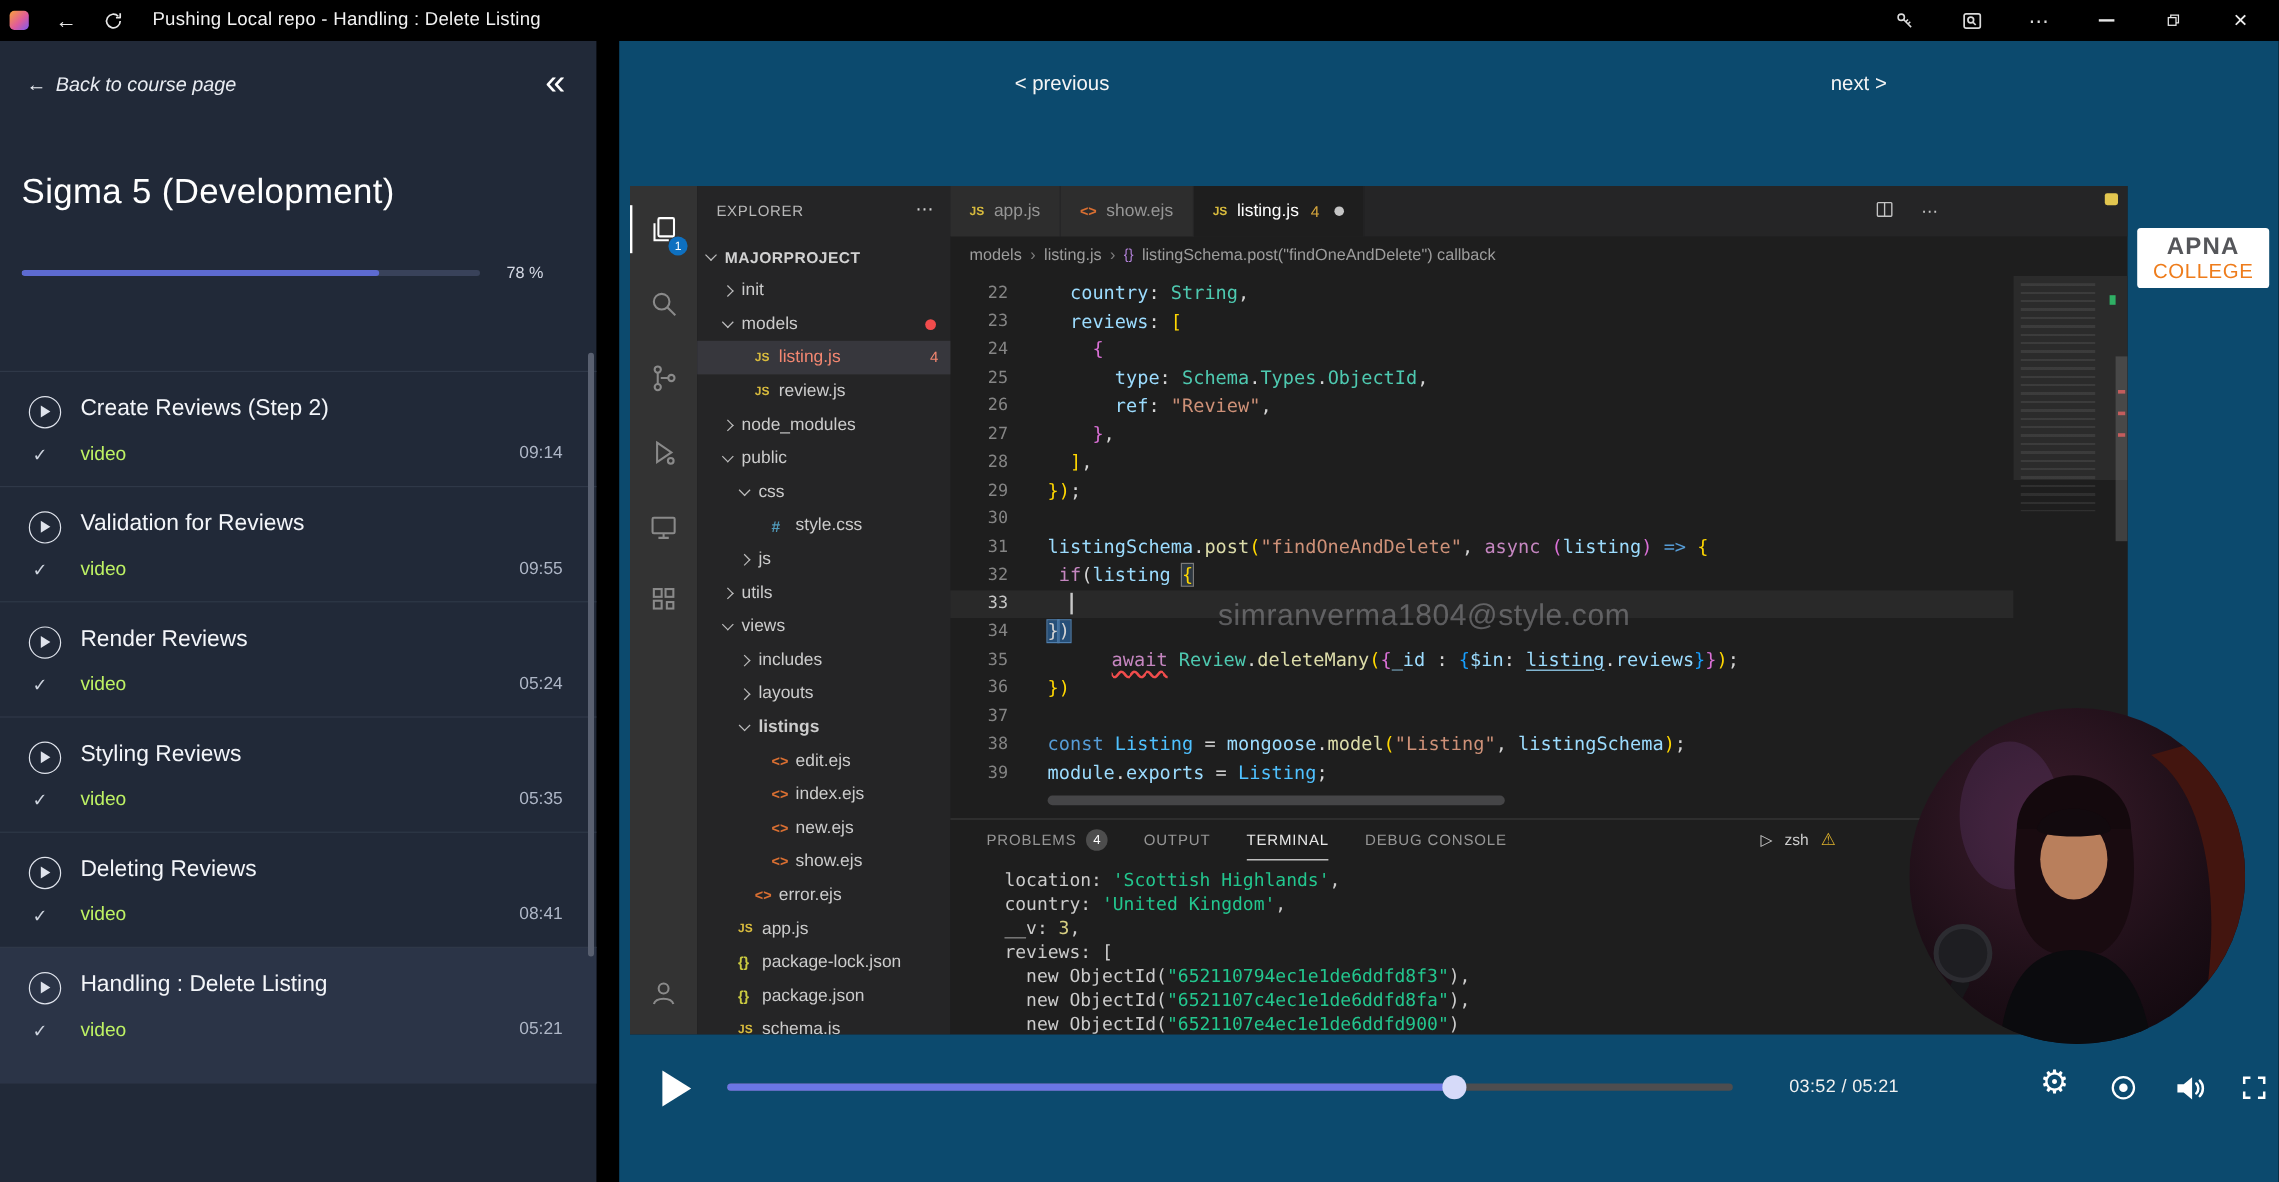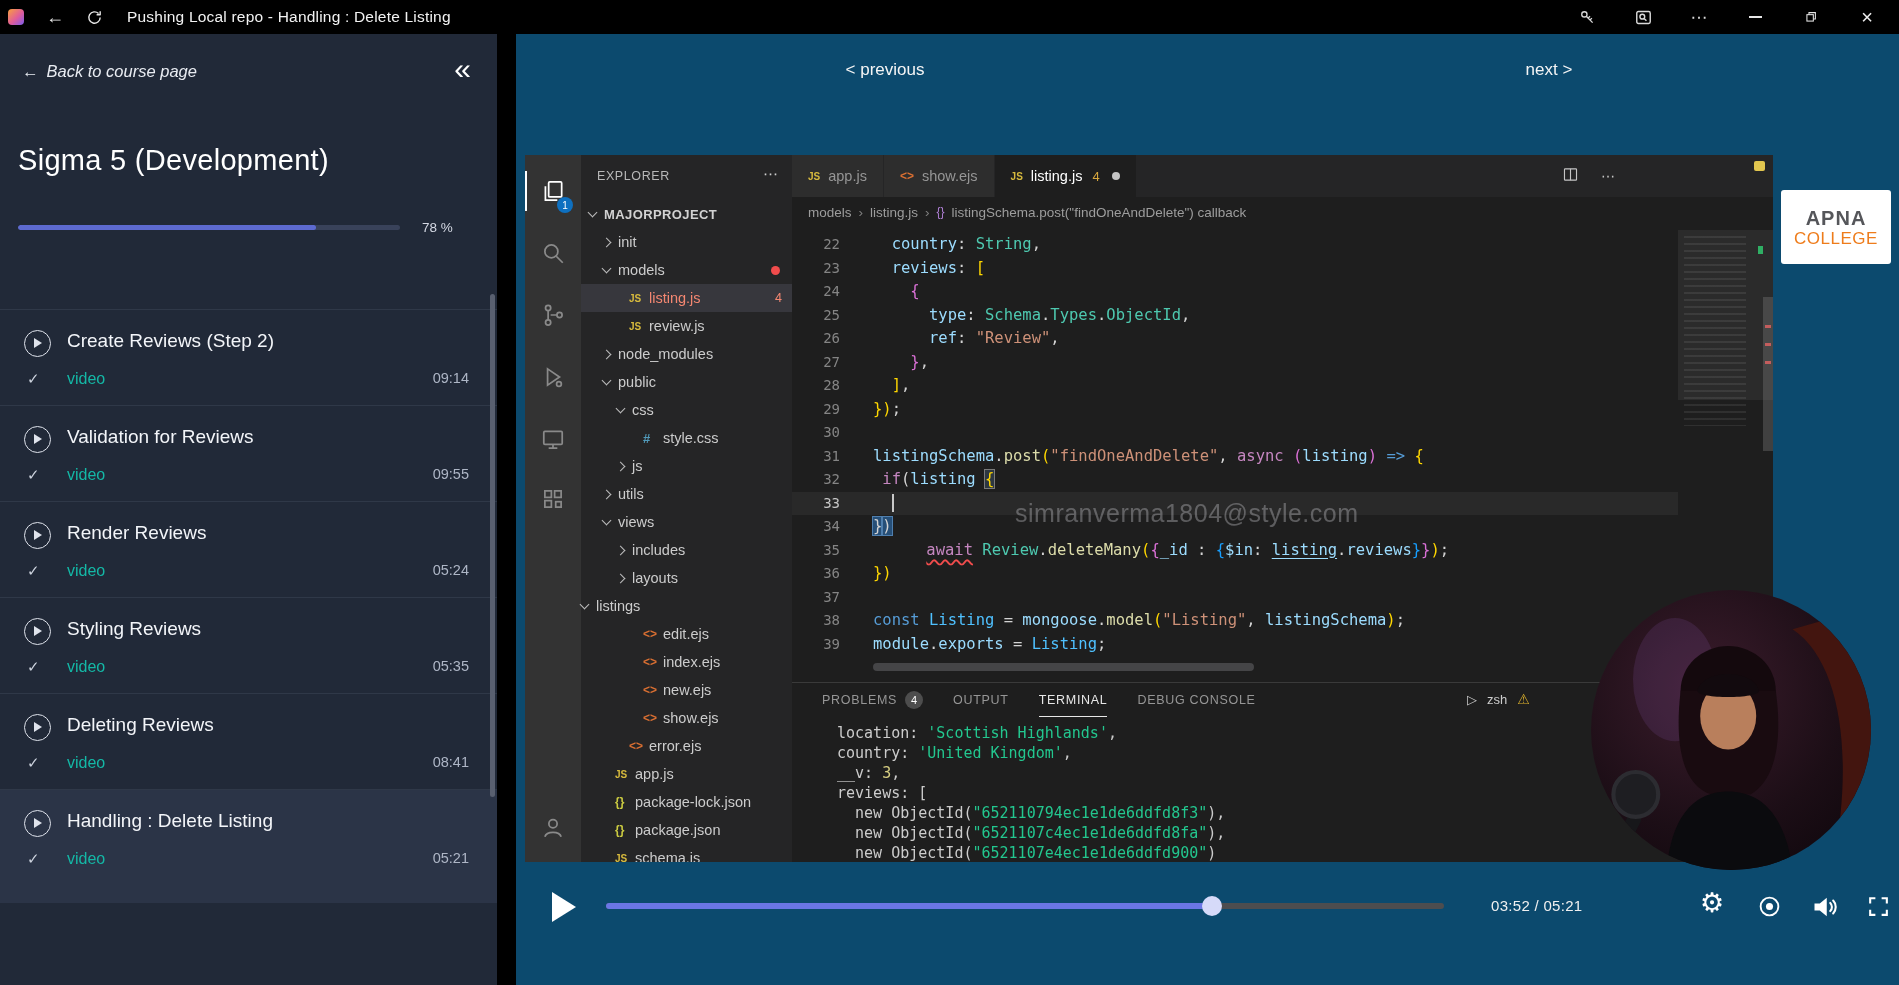--- a/index.html
+++ b/index.html
@@ -27,21 +27,21 @@
   .progress-fill { height:100%; background:#5d6ad0; border-radius:3px; }
   .progress-label { color:#d5d9e4; font-size:13.5px; }
   .lesson-list { position:absolute; left:0; top:275px; right:0; }
   .lesson { position:relative; height:96px; border-top:1px solid #2f3848; cursor:pointer; }
   .lesson.selected { height:114px; background:#2b3447; }
   .lplay { position:absolute; left:24px; top:20px; width:27px; height:27px; border:1.7px solid #dfe3ec; border-radius:50%; }
   .ltri { position:absolute; left:9px; top:7px; width:0; height:0; border-left:8px solid #dfe3ec; border-top:5px solid transparent; border-bottom:5px solid transparent; }
   .lcheck { position:absolute; left:27px; top:60px; color:#cdd3de; font-size:15px; }
   .ltitle { position:absolute; left:67px; top:20px; color:#f3f5f9; font-size:19px; }
   .lmeta { position:absolute; left:67px; right:28px; top:60px; display:flex; justify-content:space-between; }
-  .ltype { color:#14b8a6; font-size:16px; }
+  .ltype { color:#bef264; font-size:16px; }
   .ldur { color:#aeb6c6; font-size:14.5px; }
   .section-header { position:absolute; left:0; right:0; top:877px; bottom:0; background:#fff; display:flex; align-items:center; justify-content:space-between; padding:0 30px 6px 24px; cursor:pointer; }
   .section-header span { color:#161616; font-size:19.5px; font-weight:500; }
   .chev-dark { width:9px; height:9px; border-right:2px solid #3a3a3a; border-bottom:2px solid #3a3a3a; transform:rotate(45deg); margin-top:-4px; }
   .sb-scroll { position:absolute; right:2px; top:260px; width:5px; height:503px; border-radius:3px; background:#596070; }
 
   
   .main { position:absolute; left:516px; top:34px; width:1402px; height:951px; background:#0c4a6e; }
   .nav-prev,.nav-next { position:absolute; top:26px; transform:translateX(-50%); color:#f5f5f5; font-size:17px; cursor:pointer; z-index:60; }
   .nav-prev { left:369px; } .nav-next { left:1033px; }
@@ -113,21 +113,21 @@
   .pbadge { width:18px; height:18px; border-radius:50%; background:#4d4d4d; color:#fff; font-size:11px; display:flex; align-items:center; justify-content:center; letter-spacing:0; }
   .panel-right { position:absolute; left:675px; top:8px; display:flex; align-items:center; gap:10px; color:#cccccc; font-size:13px; }
   .warn { color:#ddb12c; font-size:14px; }
   .terminal { position:absolute; left:0; top:40px; right:0; bottom:0; font-family:"DejaVu Sans Mono",monospace; padding-left:45px; }
   .tline { height:20px; line-height:20px; font-size:15px; white-space:pre; }
   .tt-p{color:#cccccc}.tt-g{color:#23c78f}.tt-y{color:#d8d083}
 
   .watermark { position:absolute; left:499px; top:465px; z-index:30; color:rgba(195,195,200,.38); font-size:25px; letter-spacing:.5px; }
 
   
-  .logo { position:absolute; left:1265px; top:156px; width:110px; height:74px; background:#fff; border-radius:3px; display:flex; flex-direction:column; align-items:center; justify-content:center; z-index:20; }
+  .logo { position:absolute; left:1265px; top:156px; width:110px; height:50px; background:#fff; border-radius:3px; display:flex; flex-direction:column; align-items:center; justify-content:center; z-index:20; }
   .logo .l1 { color:#55565a; font-weight:800; font-size:20px; letter-spacing:1px; line-height:22px; }
   .logo .l2 { color:#ee7c1b; font-weight:400; font-size:17px; letter-spacing:.5px; line-height:19px; }
   .webcam { position:absolute; left:1075px; top:556px; width:280px; height:280px; border-radius:50%; overflow:hidden; z-index:40; }
   .controls { position:absolute; left:0; right:0; top:851px; height:44px; z-index:45; }
   .play-btn { position:absolute; left:36px; top:7px; width:0; height:0; border-left:24px solid #fff; border-top:15px solid transparent; border-bottom:15px solid transparent; cursor:pointer; }
   .seek { position:absolute; left:90px; top:18px; width:838px; height:6px; border-radius:3px; background:#4d4d4f; cursor:pointer; }
   .seek-fill { height:100%; border-radius:3px; background:#6b76e5; }
   .seek-thumb { position:absolute; top:50%; transform:translateY(-50%); width:20px; height:20px; border-radius:50%; background:#d6daf9; }
   .time { position:absolute; left:975px; top:12px; color:#f0f0f0; font-size:15px; letter-spacing:.3px; }
   .cbtn { position:absolute; color:#fff; cursor:pointer; display:flex; align-items:center; justify-content:center; }
@@ -372,21 +372,21 @@
               <span class="tlabel">views</span>
             </div>
             <div class="trow" style="padding-left: 36px;">
               <span class="chev right"></span>
               <span class="tlabel">includes</span>
             </div>
             <div class="trow" style="padding-left: 36px;">
               <span class="chev right"></span>
               <span class="tlabel">layouts</span>
             </div>
-            <div class="trow" style="">
+            <div class="trow" style="padding-left: 36px; font-weight: bold;">
               <span class="chev down"></span>
               <span class="tlabel">listings</span>
             </div>
             <div class="trow" style="padding-left: 62px;">
               <span class="ficon f-ejs">&lt;&gt;</span>
               <span class="tlabel">edit.ejs</span>
             </div>
             <div class="trow" style="padding-left: 62px;">
               <span class="ficon f-ejs">&lt;&gt;</span>
               <span class="tlabel">index.ejs</span>

